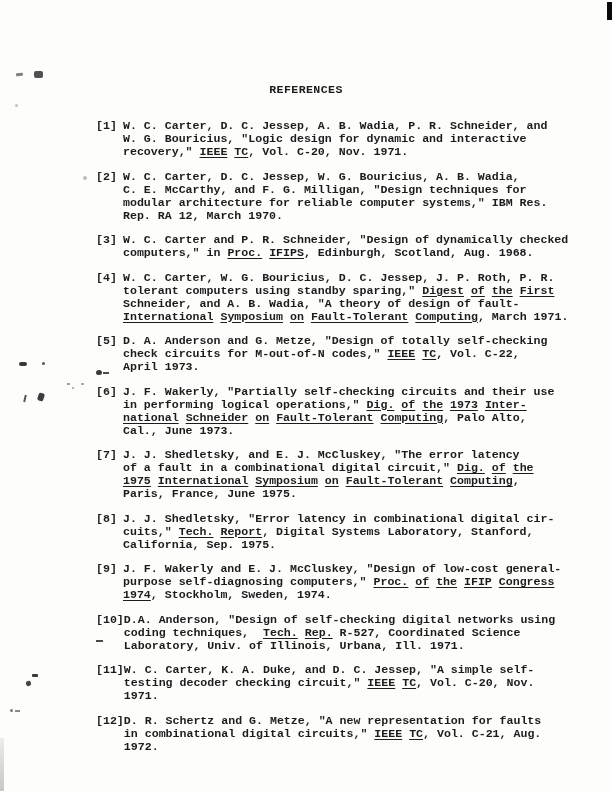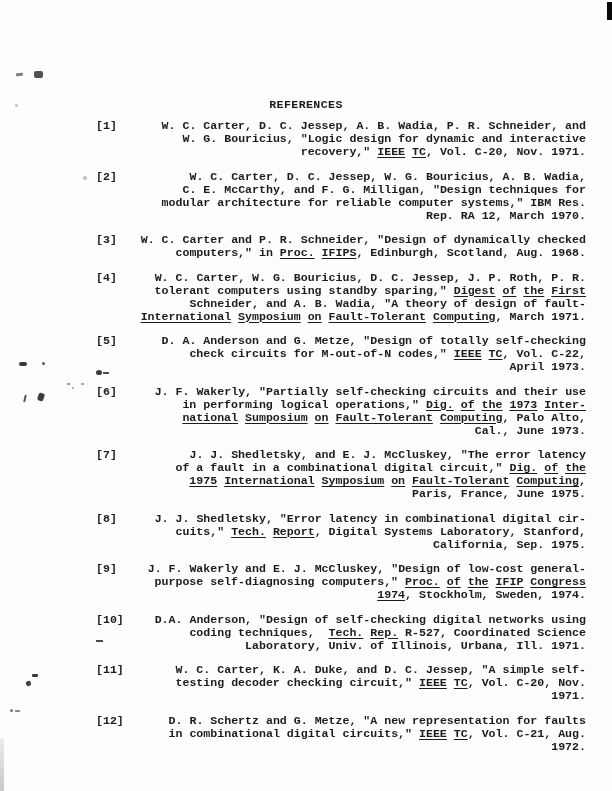--- a/index.html
+++ b/index.html
@@ -11,29 +11,29 @@
     color:#1c1c1c;
     overflow:hidden;
   }
   .page-number{
     position:absolute;top:8px;left:580px;
     font-size:11.6px;font-weight:600;line-height:13px;white-space:pre;margin-left:38px;
   }
   .doc-title{
     position:absolute;top:83px;left:0;width:612px;
     text-align:center;
-    font-size:11.6px;font-weight:600;line-height:13px;letter-spacing:.4px;margin-top:15px;
+    font-size:11.6px;font-weight:600;line-height:13px;letter-spacing:.4px;
   }
   .refs{
     position:absolute;left:96px;top:119px;width:490px;
     font-size:11.6px;font-weight:600;line-height:13px;
   }
   .ref{display:flex;margin-bottom:11.5px;}
   .ref-label{flex:0 0 27px;white-space:pre;}
-  .ref-lines{flex:1;min-width:0;text-align:right;}
+  .ref-lines{flex:1;min-width:0;}
   .ref-line{white-space:pre;}
   .u{text-decoration:underline;text-underline-offset:2px;text-decoration-thickness:1px;}
 
   
   .mark{position:absolute;}
   #art-corner{right:0;top:2px;width:5px;height:18px;background:#0a0a0a;}
   #art-1a{left:16px;top:73px;width:7px;height:3px;background:#4a4a4a;transform:rotate(-8deg);opacity:.7;border-radius:1px;}
   #art-1b{left:34px;top:71px;width:9px;height:7px;background:#333;border-radius:2px;opacity:.85;}
   #art-2{left:15px;top:104px;width:3px;height:3px;background:#9a9a9a;border-radius:50%;opacity:.6;}
   #art-3{left:83px;top:176px;width:4px;height:4px;background:#8a8a8a;border-radius:50%;opacity:.55;}
@@ -102,21 +102,21 @@
           <div class="ref-line">D. A. Anderson and G. Metze, "Design of totally self-checking</div>
           <div class="ref-line">check circuits for M-out-of-N codes," <span class="u">IEEE</span> <span class="u">TC</span>, Vol. C-22,</div>
           <div class="ref-line">April 1973.</div>
         </div>
       </div>
       <div class="ref">
         <div class="ref-label">[6]</div>
         <div class="ref-lines">
           <div class="ref-line">J. F. Wakerly, "Partially self-checking circuits and their use</div>
           <div class="ref-line">in performing logical operations," <span class="u">Dig.</span> <span class="u">of</span> <span class="u">the</span> <span class="u">1973</span> <span class="u">Inter-</span></div>
-          <div class="ref-line"><span class="u">national</span> <span class="u">Sumposium</span> <span class="u">on</span> <span class="u">Fault-Tolerant</span> <span class="u">Computing</span>, Palo Alto,</div>
+          <div class="ref-line"><span class="u">national</span> <span class="u">Schneider</span> <span class="u">on</span> <span class="u">Fault-Tolerant</span> <span class="u">Computing</span>, Palo Alto,</div>
           <div class="ref-line">Cal., June 1973.</div>
         </div>
       </div>
       <div class="ref">
         <div class="ref-label">[7]</div>
         <div class="ref-lines">
           <div class="ref-line">J. J. Shedletsky, and E. J. McCluskey, "The error latency</div>
           <div class="ref-line">of a fault in a combinational digital circuit," <span class="u">Dig.</span> <span class="u">of</span> <span class="u">the</span></div>
           <div class="ref-line"><span class="u">1975</span> <span class="u">International</span> <span class="u">Symposium</span> <span class="u">on</span> <span class="u">Fault-Tolerant</span> <span class="u">Computing</span>,</div>
           <div class="ref-line">Paris, France, June 1975.</div>

